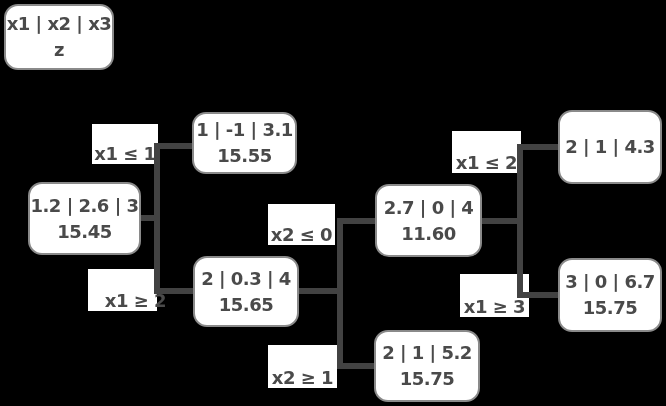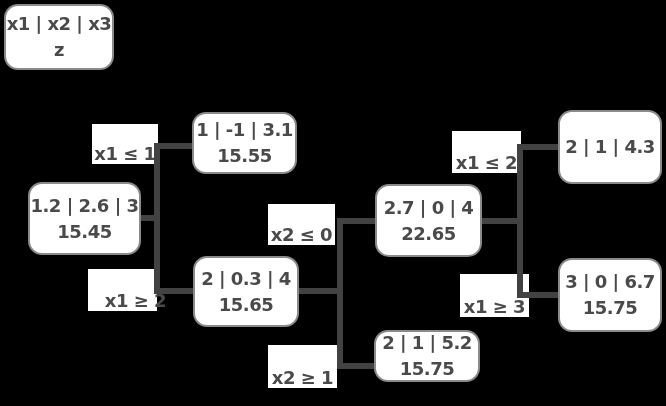--- a/index.html
+++ b/index.html
@@ -105,23 +105,23 @@
   <div class="node" style="left:192px; top:112px; width:105px; height:62px;">
     <div>1 | -1 | 3.1</div>
     <div>15.55</div>
   </div>
   <div class="node" style="left:193px; top:256px; width:106px; height:71px;">
     <div>2 | 0.3 | 4</div>
     <div>15.65</div>
   </div>
   <div class="node" style="left:375px; top:184px; width:107px; height:73px;">
     <div>2.7 | 0 | 4</div>
-    <div>22.65</div>
+    <div>11.60</div>
   </div>
-  <div class="node" style="left:374px; top:330px; width:106px; height:52px;">
+  <div class="node" style="left:374px; top:330px; width:106px; height:72px;">
     <div>2 | 1 | 5.2</div>
     <div>15.75</div>
   </div>
   <div class="node" style="left:558px; top:110px; width:104px; height:74px;">
     <div>2 | 1 | 4.3</div>
   </div>
   <div class="node" style="left:558px; top:258px; width:104px; height:74px;">
     <div>3 | 0 | 6.7</div>
     <div>15.75</div>
   </div>

